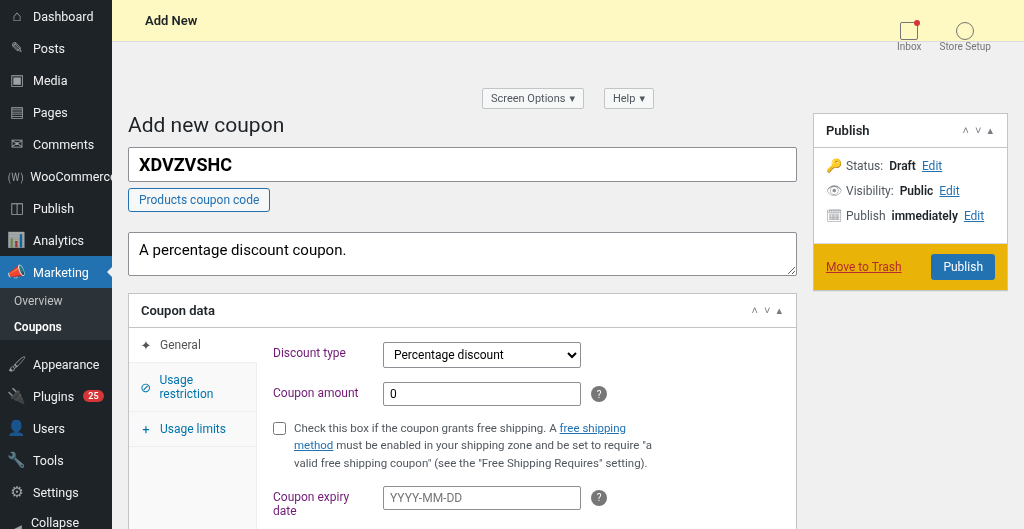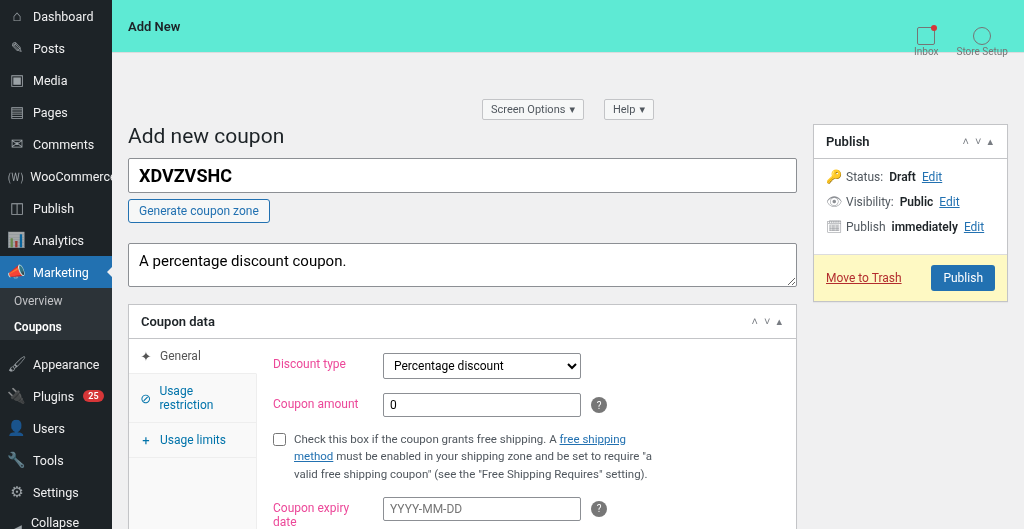--- a/index.html
+++ b/index.html
@@ -11,21 +11,21 @@
 .sidebar-item.active { background:#2271b1; color:#fff; position:relative; }
 .sidebar-item.active::after { content:""; position:absolute; right:-1px; top:50%; transform:translateY(-50%); border:6px solid transparent; border-right-color:#f0f0f1; }
 .sidebar-sub { padding:6px 8px 6px 14px; background:#2c3338; color:#c3c4c7; font-size:12px; cursor:pointer; }
 .sidebar-sub.current { color:#fff; font-weight:600; }
 .sidebar-icon { width:18px; height:18px; display:flex; align-items:center; justify-content:center; font-size:15px; color:rgba(240,246,252,.6); }
 .sidebar-item.active .sidebar-icon { color:#fff; }
 .badge { background:#d63638; color:#fff; border-radius:9px; font-size:9px; padding:1px 5px; font-weight:600; margin-left:2px; }
 
 
 .main { flex:1; display:flex; flex-direction:column; overflow:hidden; }
-.topbar { height:53px; background:#5eead4; border-bottom:1px solid #dcdcde; display:flex; align-items:center; padding:0 16px; justify-content:space-between; }
+.topbar { height:42px; background:#fef9c3; border-bottom:1px solid #dcdcde; display:flex; align-items:center; padding:0 33px; justify-content:space-between; }
 .topbar-left { font-weight:600; font-size:13px; color:#1d2327; }
 .topbar-right { display:flex; gap:18px; }
 .topbar-btn { display:flex; flex-direction:column; align-items:center; font-size:10px; color:#757575; cursor:pointer; gap:1px;margin-top:32px; }
 .topbar-btn .icon-box { width:18px; height:18px; border:1.5px solid #757575; border-radius:2px; position:relative; }
 .topbar-btn .dot { position:absolute; top:-3px; right:-3px; width:6px; height:6px; background:#d63638; border-radius:50%; }
 .topbar-btn .circle { width:18px; height:18px; border:1.5px solid #757575; border-radius:50%; }
 
 .options-row { display:flex; justify-content:center; gap:20px; padding:6px 16px 0;margin-top:40px; }
 .opt-btn { background:#f6f7f7; border:1px solid #c3c4c7; border-radius:2px; padding:3px 8px; font-size:11px; color:#50575e; cursor:pointer; display:flex; align-items:center; gap:4px; }
 
@@ -43,37 +43,37 @@
 .header-actions { display:flex; gap:2px; color:#787c82; font-size:11px; }
 .header-actions span { cursor:pointer; padding:2px; }
 
 .coupon-body { display:flex; }
 .coupon-tabs { width:128px; background:#f9f9f9; border-right:1px solid #eee; }
 .coupon-tab { padding:10px 10px; border-bottom:1px solid #eee; display:flex; align-items:center; gap:7px; font-size:12px; color:#0073aa; cursor:pointer; }
 .coupon-tab.active { background:#fff; border-right:1px solid #fff; margin-right:-1px; color:#555; }
 .coupon-tab .t-icon { width:14px; height:14px; display:flex; align-items:center; justify-content:center; font-size:13px; }
 .coupon-fields { flex:1; padding:14px 16px; }
 .field-row { display:flex; align-items:flex-start; margin-bottom:14px; gap:10px; }
-.field-row label { width:100px; font-size:12px; color:#ec4899; padding-top:4px; flex-shrink:0; }
+.field-row label { width:100px; font-size:12px; color:#701a75; padding-top:4px; flex-shrink:0; }
 .sel, .inp { width:198px; padding:4px 6px; border:1px solid #8c8f94; border-radius:2px; font-size:12px; background:#fff; }
 .help-icon { width:16px; height:16px; border-radius:50%; background:#777; color:#fff; font-size:10px; display:flex; align-items:center; justify-content:center; margin-top:4px; cursor:help; }
 .check-row { display:flex; align-items:flex-start; gap:8px; font-size:11.5px; color:#50575e; line-height:1.5; }
 .check-row input { margin-top:2px; }
 .check-row a { color:#2271b1; text-decoration:underline; }
 
 
 .side-col { width:195px; flex-shrink:0; }
 .side-col .postbox { margin-top:0; }
 .pub-body { padding:10px 12px; font-size:12px; }
 .pub-row { display:flex; align-items:center; gap:6px; margin-bottom:10px; color:#50575e; }
 .pub-row .lbl { color:#50575e; }
 .pub-row b { color:#1d2327; font-weight:600; }
 .pub-row a { color:#2271b1; text-decoration:underline; cursor:pointer; }
 .pub-icon { width:14px; color:#8c8f94; font-size:13px; }
-.pub-footer { display:flex; justify-content:space-between; align-items:center; padding:10px 12px; border-top:1px solid #dcdcde; background:#fef9c3; }
+.pub-footer { display:flex; justify-content:space-between; align-items:center; padding:10px 12px; border-top:1px solid #dcdcde; background:#eab308; }
 .trash { color:#b32d2e; text-decoration:underline; font-size:12px; cursor:pointer; }
 .pub-btn { background:#2271b1; color:#fff; border:none; border-radius:3px; padding:6px 12px; font-size:12px; cursor:pointer; }
 </style>
 </head>
 <body>
 
 <div class="sidebar">
   <div class="sidebar-item">
       <span class="sidebar-icon">⌂</span>
       <span>Dashboard</span>
@@ -165,21 +165,21 @@
     <div class="opt-btn">
         <span>Help</span>
         <span>▾</span>
       </div>
   </div>
 
   <div class="body-wrap">
     <div class="content-col">
       <h1>Add new coupon</h1>
       <input class="title-input" value="XDVZVSHC" style="">
-      <div class="gen-btn">Generate coupon zone</div>
+      <div class="gen-btn">Products coupon code</div>
       <textarea class="desc" style="">A percentage discount coupon.</textarea>
 
       <div class="postbox">
         <div class="postbox-header">
           <h2>Coupon data</h2>
           <div class="header-actions">
             <span>˄</span>
             <span>˅</span>
             <span>▴</span>
           </div>

